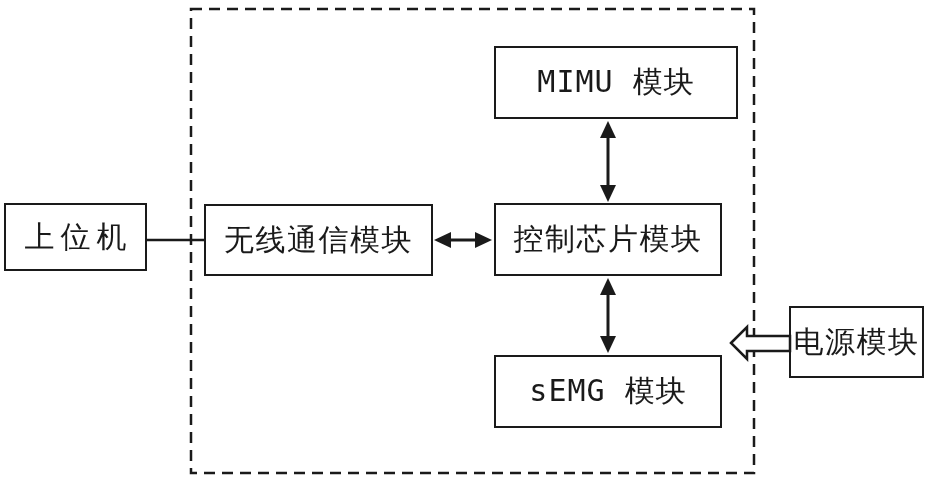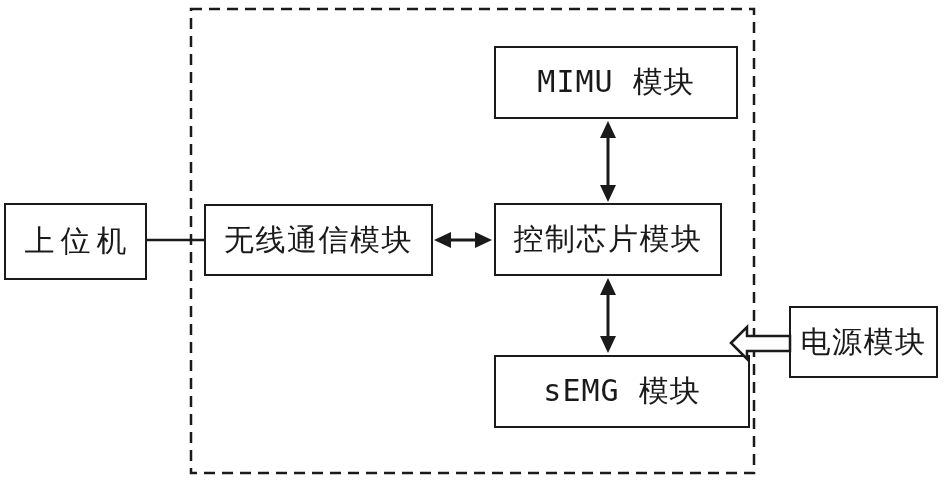--- a/index.html
+++ b/index.html
@@ -7,27 +7,27 @@
     position:relative;width:952px;height:484px;background:#ffffff;
     font-family:"DejaVu Sans","Liberation Sans",sans-serif;
     overflow:hidden;
   }
   .box{
     position:absolute;box-sizing:border-box;
     border:2.5px solid #1a1a1a;background:#ffffff;
     display:flex;align-items:center;justify-content:center;
     font-size:30px;color:#1a1a1a;z-index:2;white-space:nowrap;
   }
-  .box-host    {left:4px;  top:203px;width:143px;height:77px;}
+  .box-host    {left:4px;  top:203px;width:143px;height:68px;}
   .box-host .lbl{letter-spacing:6px;margin-right:-6px;}
   .box-wireless{left:204px;top:204px;width:229px;height:72px;}
   .box-control {left:494px;top:203px;width:228px;height:73px;align-items:center;}
   .box-mimu    {left:494px;top:46px; width:244px;height:73px;}
-  .box-semg    {left:494px;top:355px;width:256px;height:73px;}
-  .box-power   {left:789px;top:306px;width:149px;height:72px;}
+  .box-semg    {left:494px;top:355px;width:228px;height:73px;}
+  .box-power   {left:789px;top:306px;width:135px;height:72px;}
   .lbl{letter-spacing:1.5px;}
   .latin-mix .lbl{font-family:"DejaVu Sans Mono","DejaVu Sans","Liberation Sans",sans-serif;letter-spacing:1px;}
   .overlay{
     position:absolute;left:0;top:0;width:952px;height:484px;
     z-index:3;pointer-events:none;
   }
 </style>
 </head>
 <body>
 

